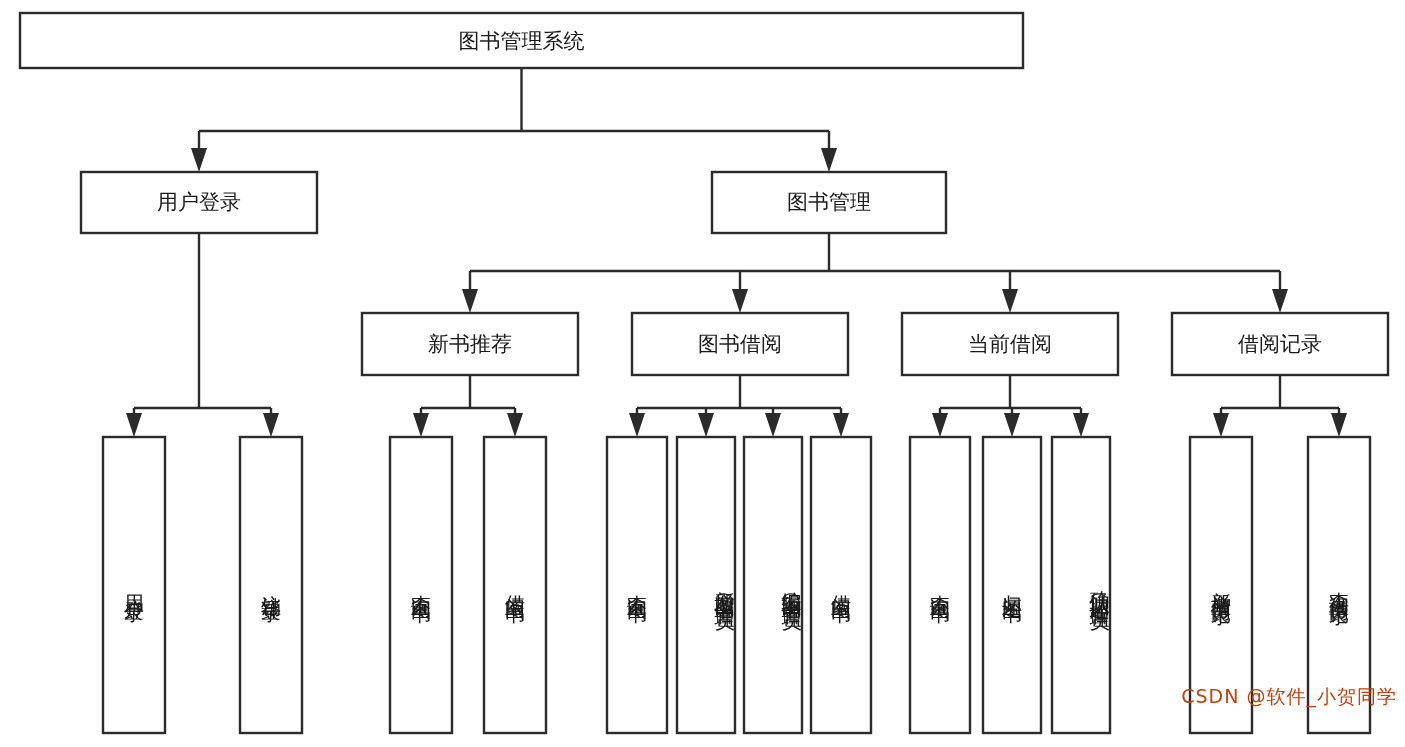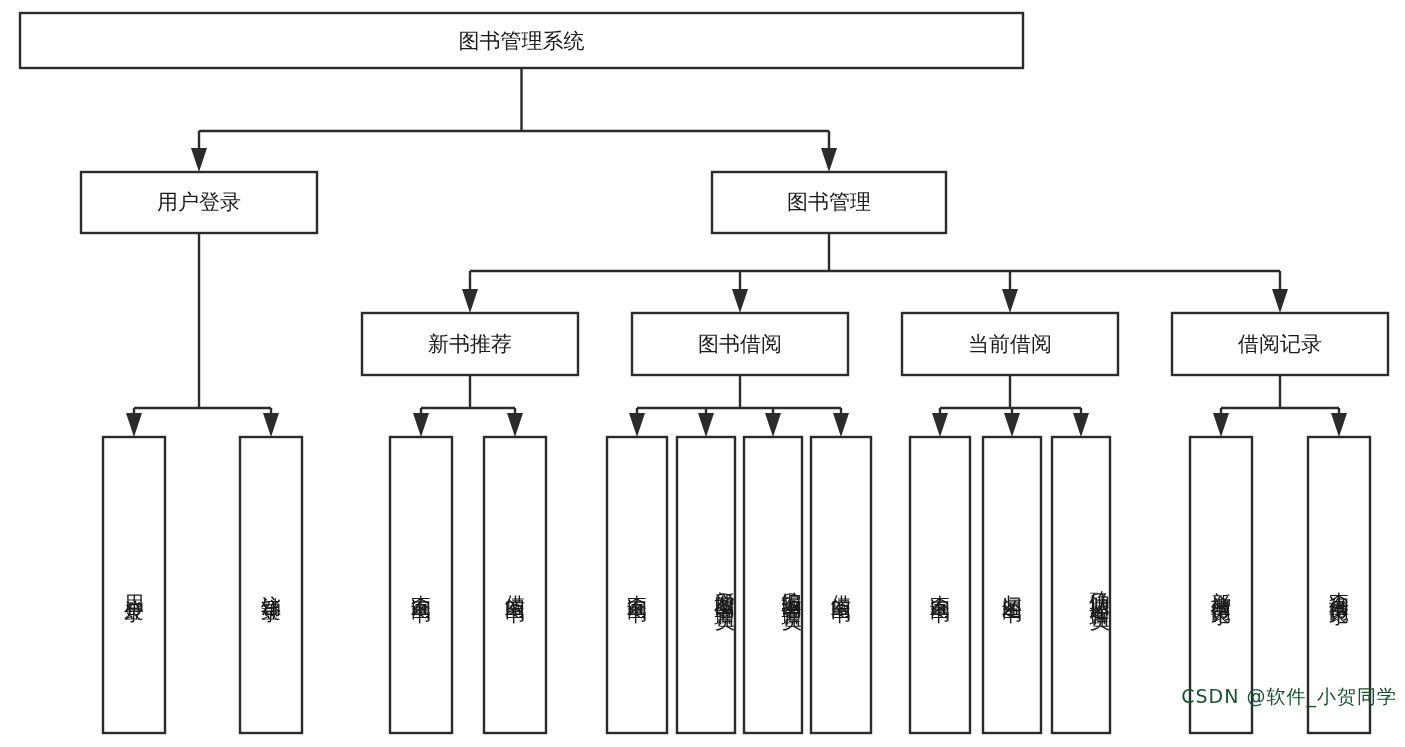--- a/index.html
+++ b/index.html
@@ -62,21 +62,21 @@
     text-align: center;
     white-space: nowrap;
     pointer-events: none;
     font-family: "DejaVu Sans", "Liberation Sans", sans-serif;
   }
   .watermark {
     position: absolute;
     right: 8px;
     bottom: 6px;
     font-size: 19px;
-    color: #14532d;
+    color: #c2410c;
     letter-spacing: 1px;
     font-family: "DejaVu Sans", "Liberation Sans", sans-serif;
     white-space: nowrap;
   }
 </style>
 </head>
 <body>
 
 <div id="diagram-root">
 

